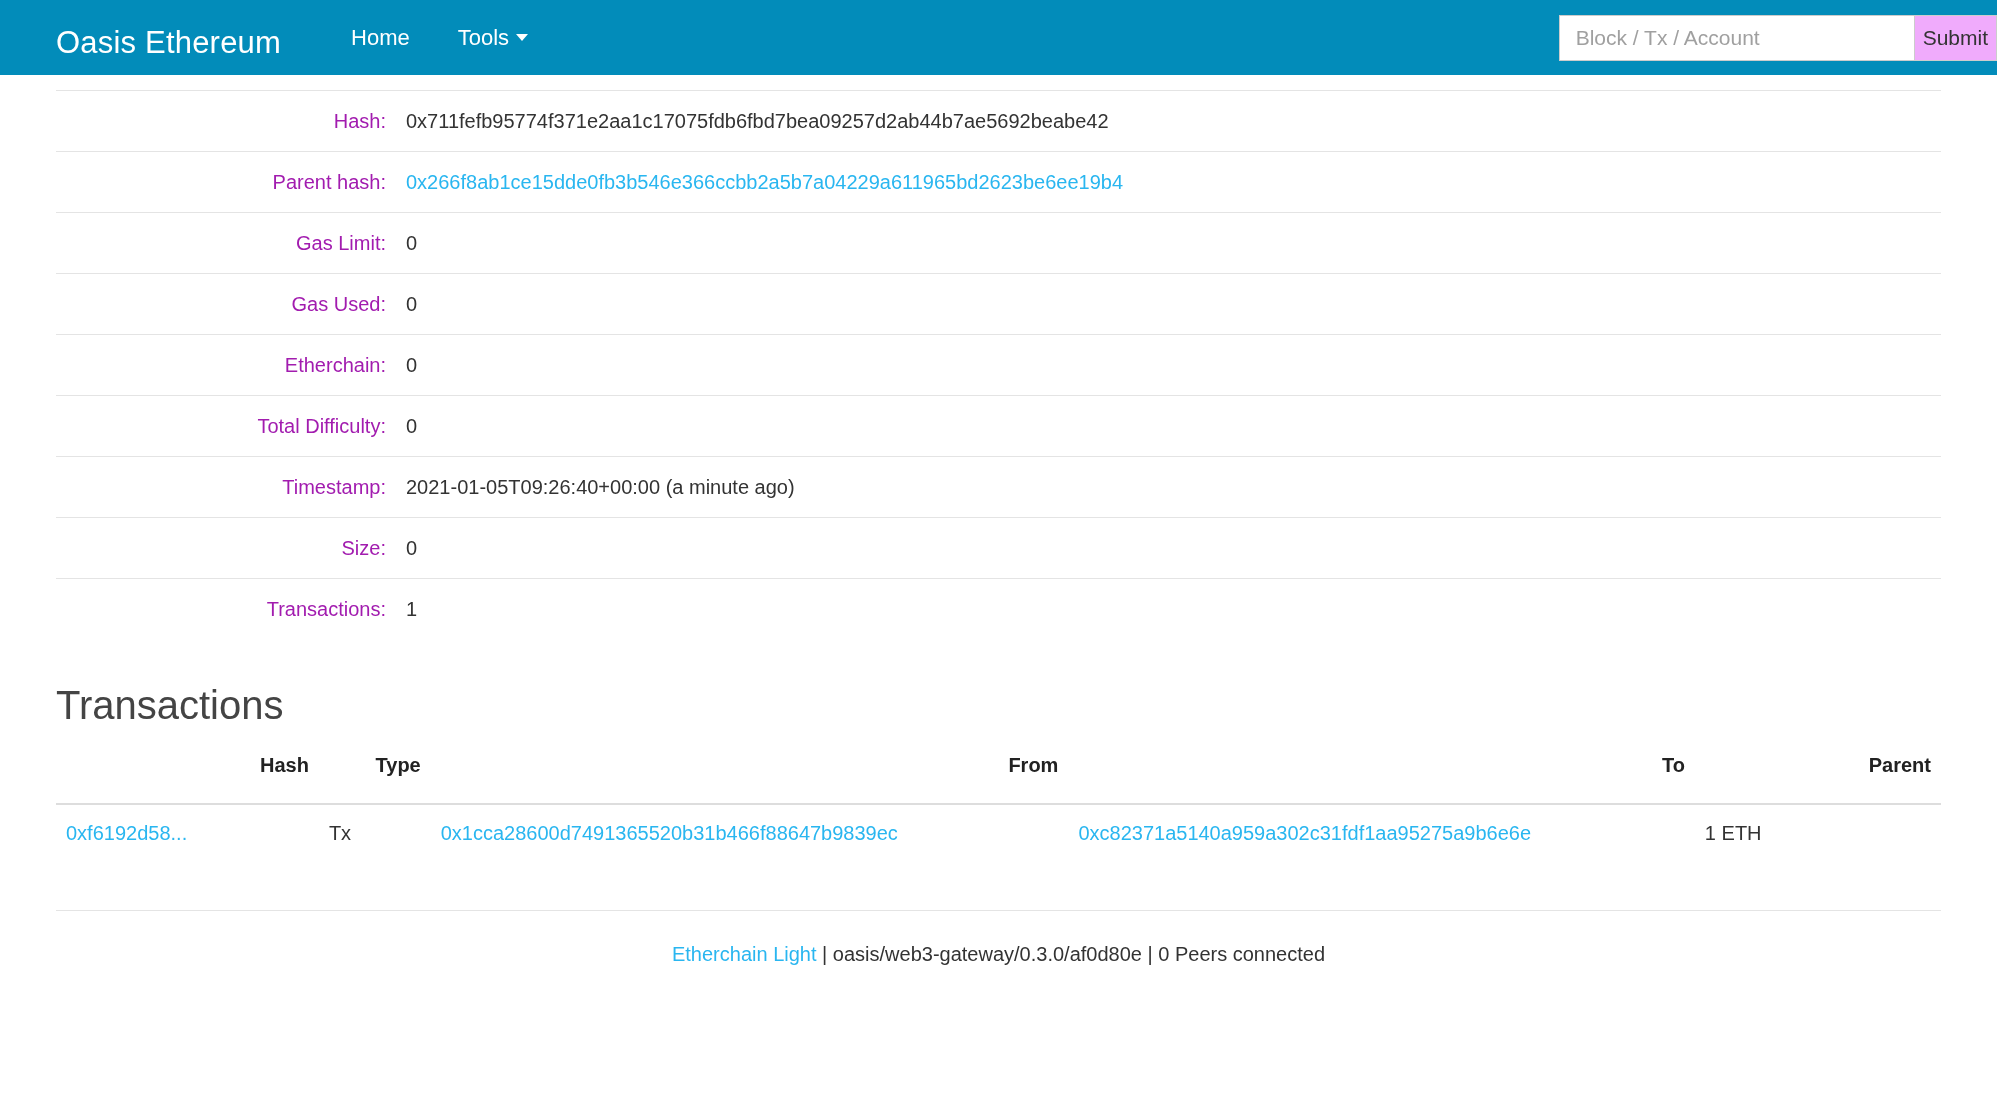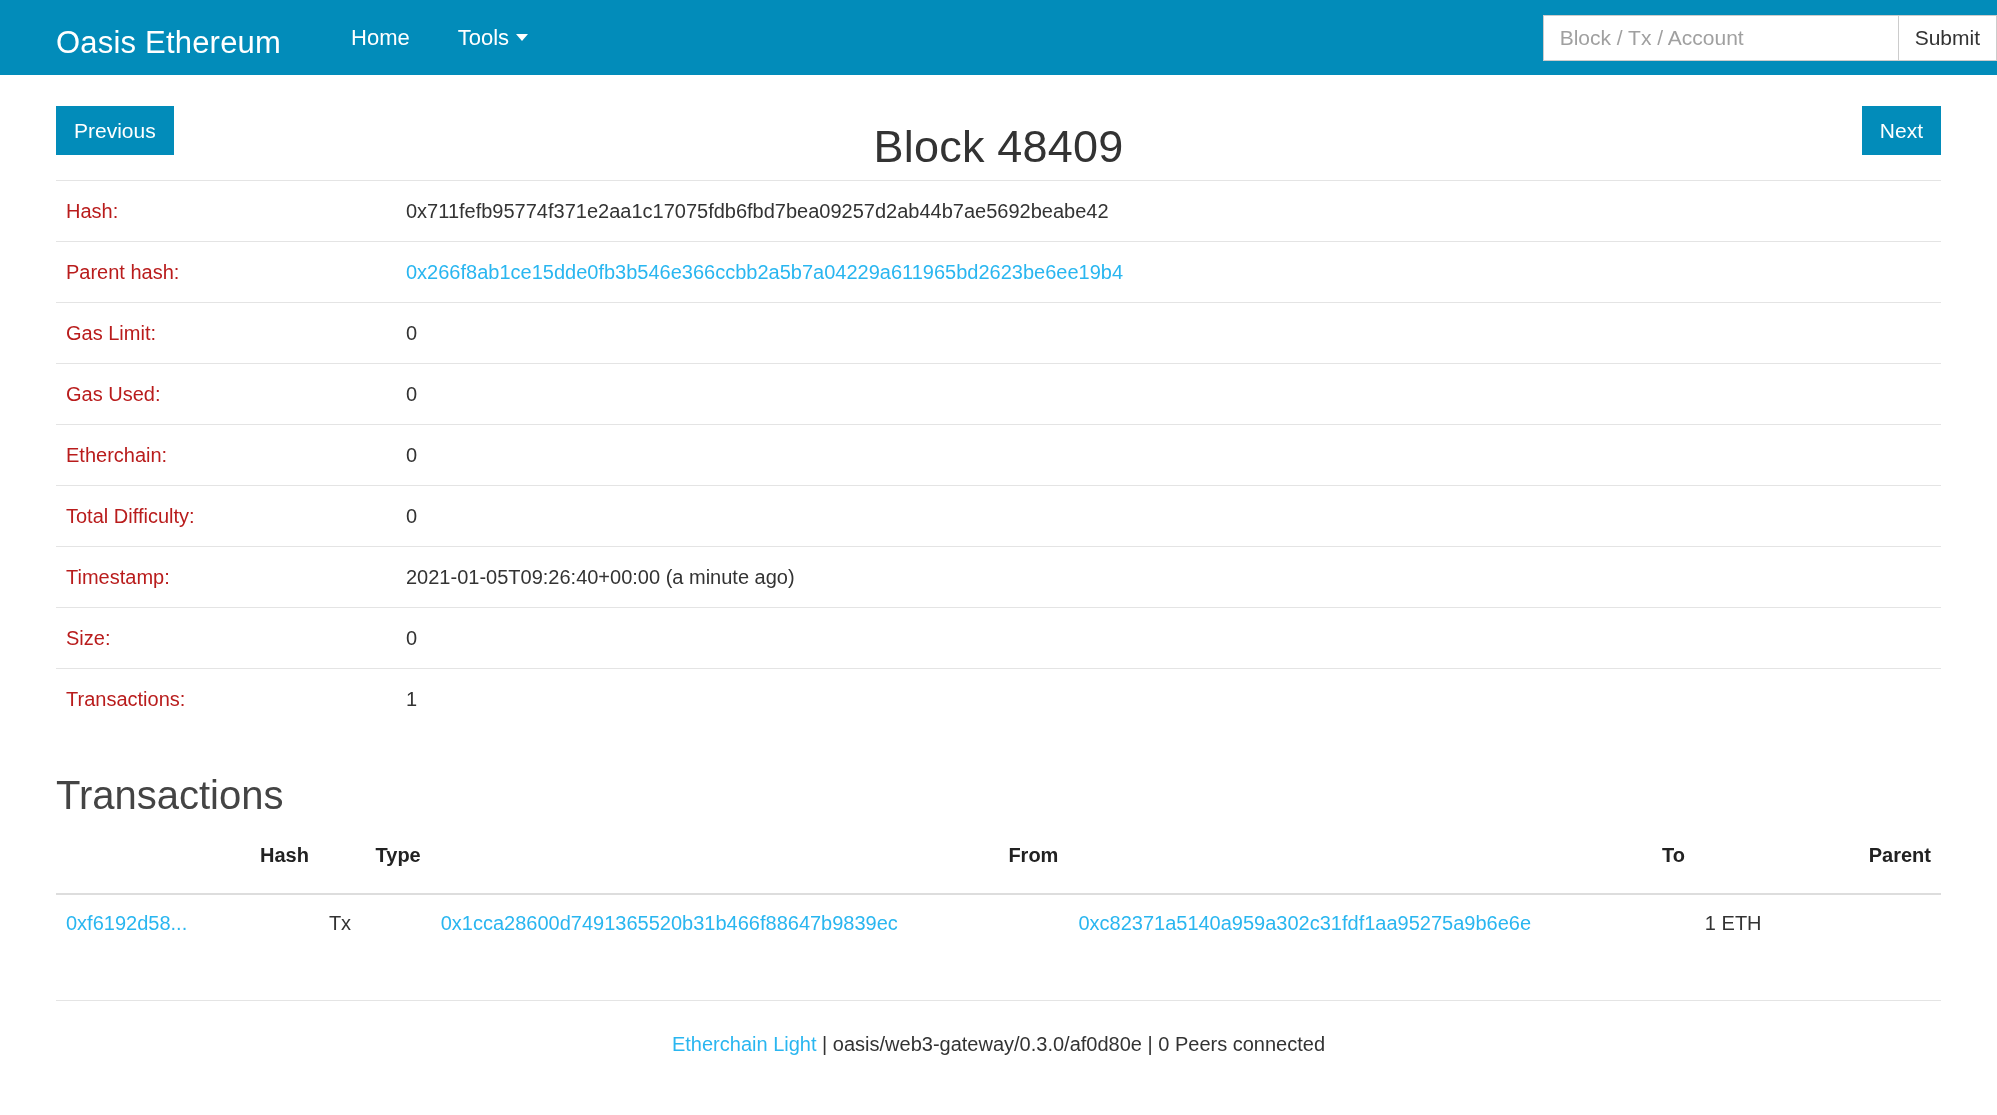--- a/index.html
+++ b/index.html
@@ -74,26 +74,26 @@
     font-size: 21px;
     color: #333333;
     padding: 0 16px;
     outline: none;
     border-radius: 0;
   }
   .search-input::placeholder { color: #a0a0a0; opacity: 1; }
   .submit-btn {
     height: 46px;
     box-sizing: border-box;
-    background: #ffffff;
+    background: #f0abfc;
     border: 1px solid #cccccc;
     font-family: "Liberation Sans", sans-serif;
     font-size: 21px;
     color: #333333;
-    padding: 0 16px;
+    padding: 0 8px;
     cursor: pointer;
     border-radius: 0;
     line-height: 1;
   }
 
   
   .container {
     padding: 0 56px;
     box-sizing: border-box;
     width: 1997px;
@@ -137,22 +137,23 @@
   .detail-table tr { border-top: 1px solid #e4e4e4; }
   .detail-table tr:first-child { border-top: 1px solid #e4e4e4; }
   .detail-table td {
     padding: 17px 10px 17px 10px;
     font-size: 20px;
     vertical-align: top;
     line-height: 1.3;
   }
   .detail-table td.label {
     width: 320px;
-    color: #b91c1c;
+    color: #a21caf;
     padding-left: 10px;
+    text-align: right;
   }
   .detail-table td.value {
     color: #333333;
     word-break: break-all;
   }
   a.link {
     color: #29b6f0;
     text-decoration: none;
     cursor: pointer;
   }
@@ -221,25 +222,20 @@
   </div>
 
   <div class="nav-search">
     <input class="search-input" type="text" placeholder="Block / Tx / Account" style="">
     <button class="submit-btn">Submit</button>
   </div>
 </div>
 
 <div class="container">
 
-  <div class="page-head">
-    <button class="btn-nav btn-prev">Previous</button>
-    <h1 class="page-title">Block 48409</h1>
-    <button class="btn-nav btn-next">Next</button>
-  </div>
 
   <table class="detail-table">
     <tbody>
       <tr>
         <td class="label">Hash:</td>
         <td class="value">0x711fefb95774f371e2aa1c17075fdb6fbd7bea09257d2ab44b7ae5692beabe42</td>
       </tr>
       <tr>
         <td class="label">Parent hash:</td>
         <td class="value">

